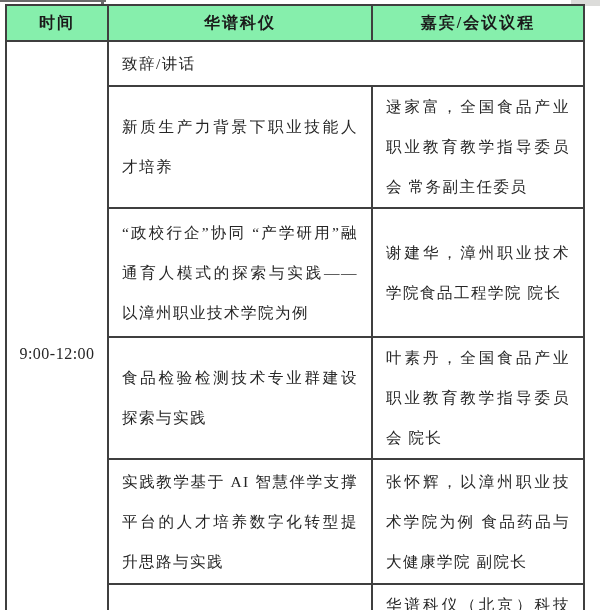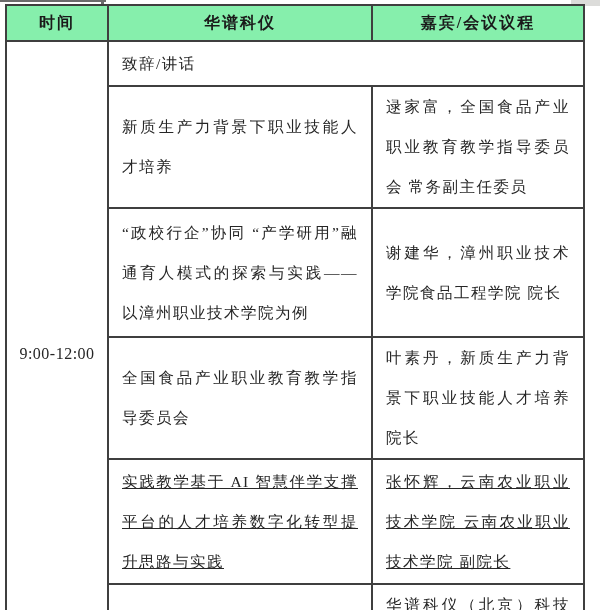--- a/index.html
+++ b/index.html
@@ -69,21 +69,21 @@
   td.speech-cell {
     padding: 0 13px;
     text-align: left;
     margin-top: 8px;
   }
 
   tr.r1 { height: 45px; }
   tr.r2 { height: 120px; }
   tr.r3 { height: 129px; }
   tr.r4 { height: 80px; }
-  tr.r5 { height: 125px; text-decoration: underline; }
+  tr.r5 { height: 125px; }
   tr.r6 { height: 69px; }
 </style>
 </head>
 <body>
 
 <div class="artifact-top-left"></div>
 <div class="artifact-top-tick"></div>
 <div class="artifact-top-right"></div>
 
 <table class="schedule">
@@ -106,25 +106,25 @@
     </tr>
     <tr class="r2">
       <td class="agenda-cell">新质生产力背景下职业技能人才培养</td>
       <td class="guest-cell">逯家富，全国食品产业职业教育教学指导委员会 常务副主任委员</td>
     </tr>
     <tr class="r3">
       <td class="agenda-cell">“政校行企”协同 “产学研用”融通育人模式的探索与实践——以漳州职业技术学院为例</td>
       <td class="guest-cell">谢建华，漳州职业技术学院食品工程学院 院长</td>
     </tr>
     <tr class="r4">
-      <td class="agenda-cell">全国食品产业职业教育教学指导委员会</td>
-      <td class="guest-cell">叶素丹，新质生产力背景下职业技能人才培养 院长</td>
+      <td class="agenda-cell">食品检验检测技术专业群建设探索与实践</td>
+      <td class="guest-cell">叶素丹，全国食品产业职业教育教学指导委员会 院长</td>
     </tr>
     <tr class="r5">
       <td class="agenda-cell">实践教学基于 AI 智慧伴学支撑平台的人才培养数字化转型提升思路与实践</td>
-      <td class="guest-cell">张怀辉，云南农业职业技术学院 云南农业职业技术学院 副院长</td>
+      <td class="guest-cell">张怀辉，以漳州职业技术学院为例 食品药品与大健康学院 副院长</td>
     </tr>
     <tr class="r6">
       <td class="agenda-cell">主题待定</td>
       <td class="guest-cell">华谱科仪（北京）科技有限公司</td>
     </tr>
   </tbody>
 </table>
 
 </body></html>

